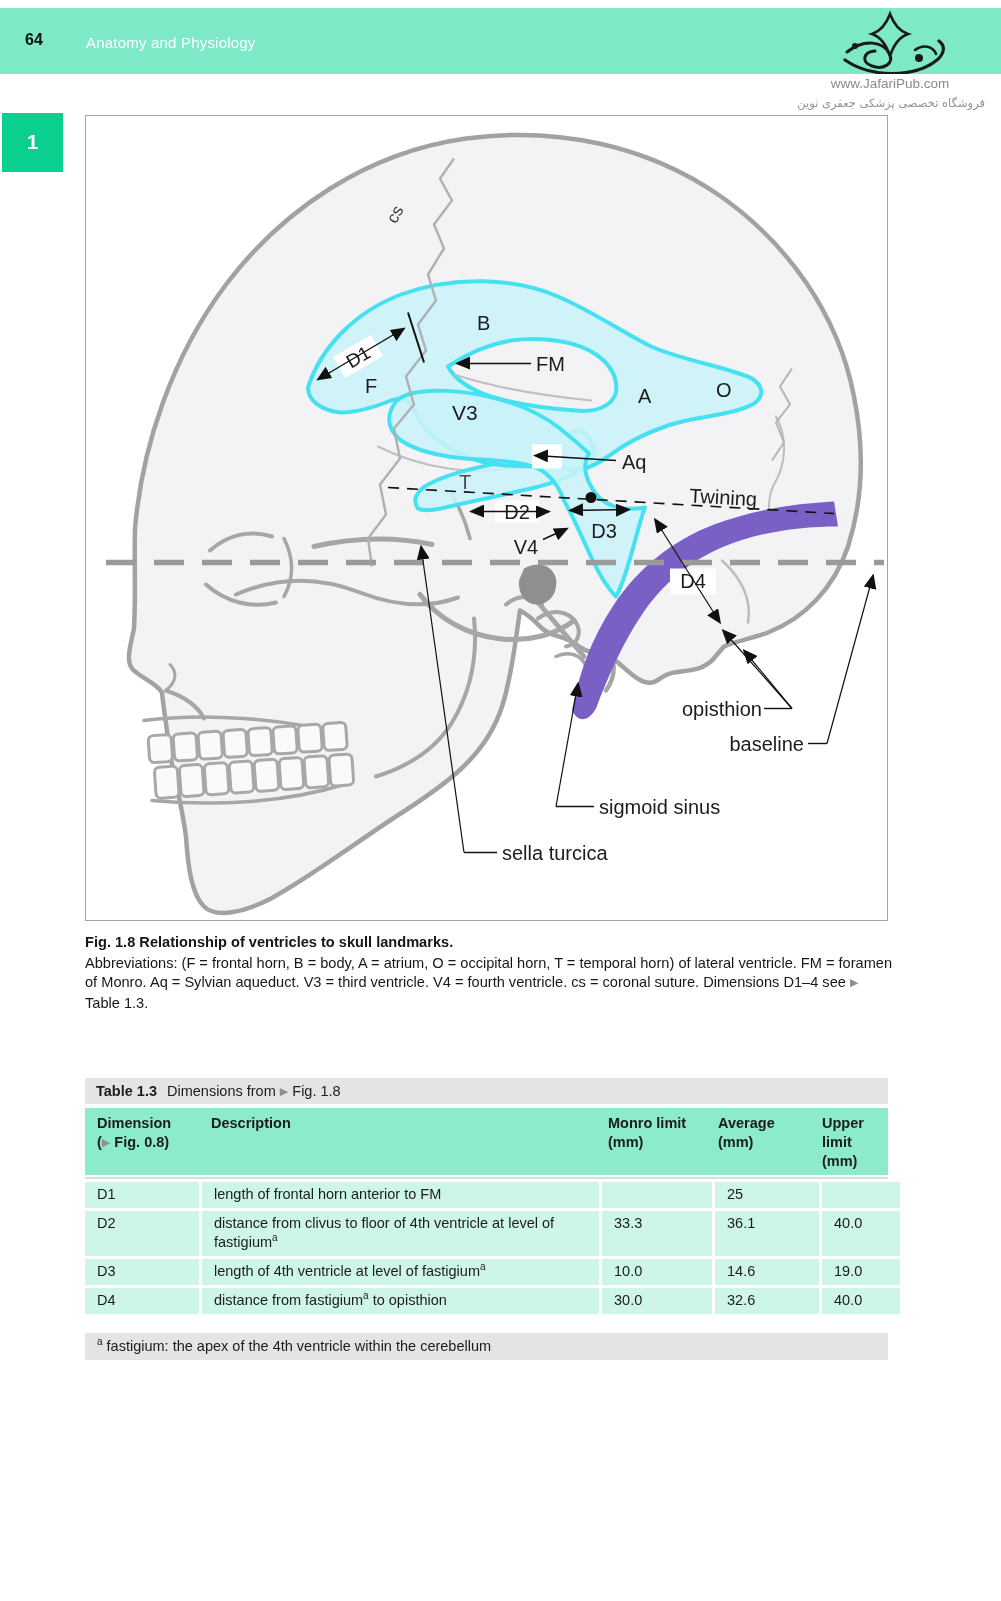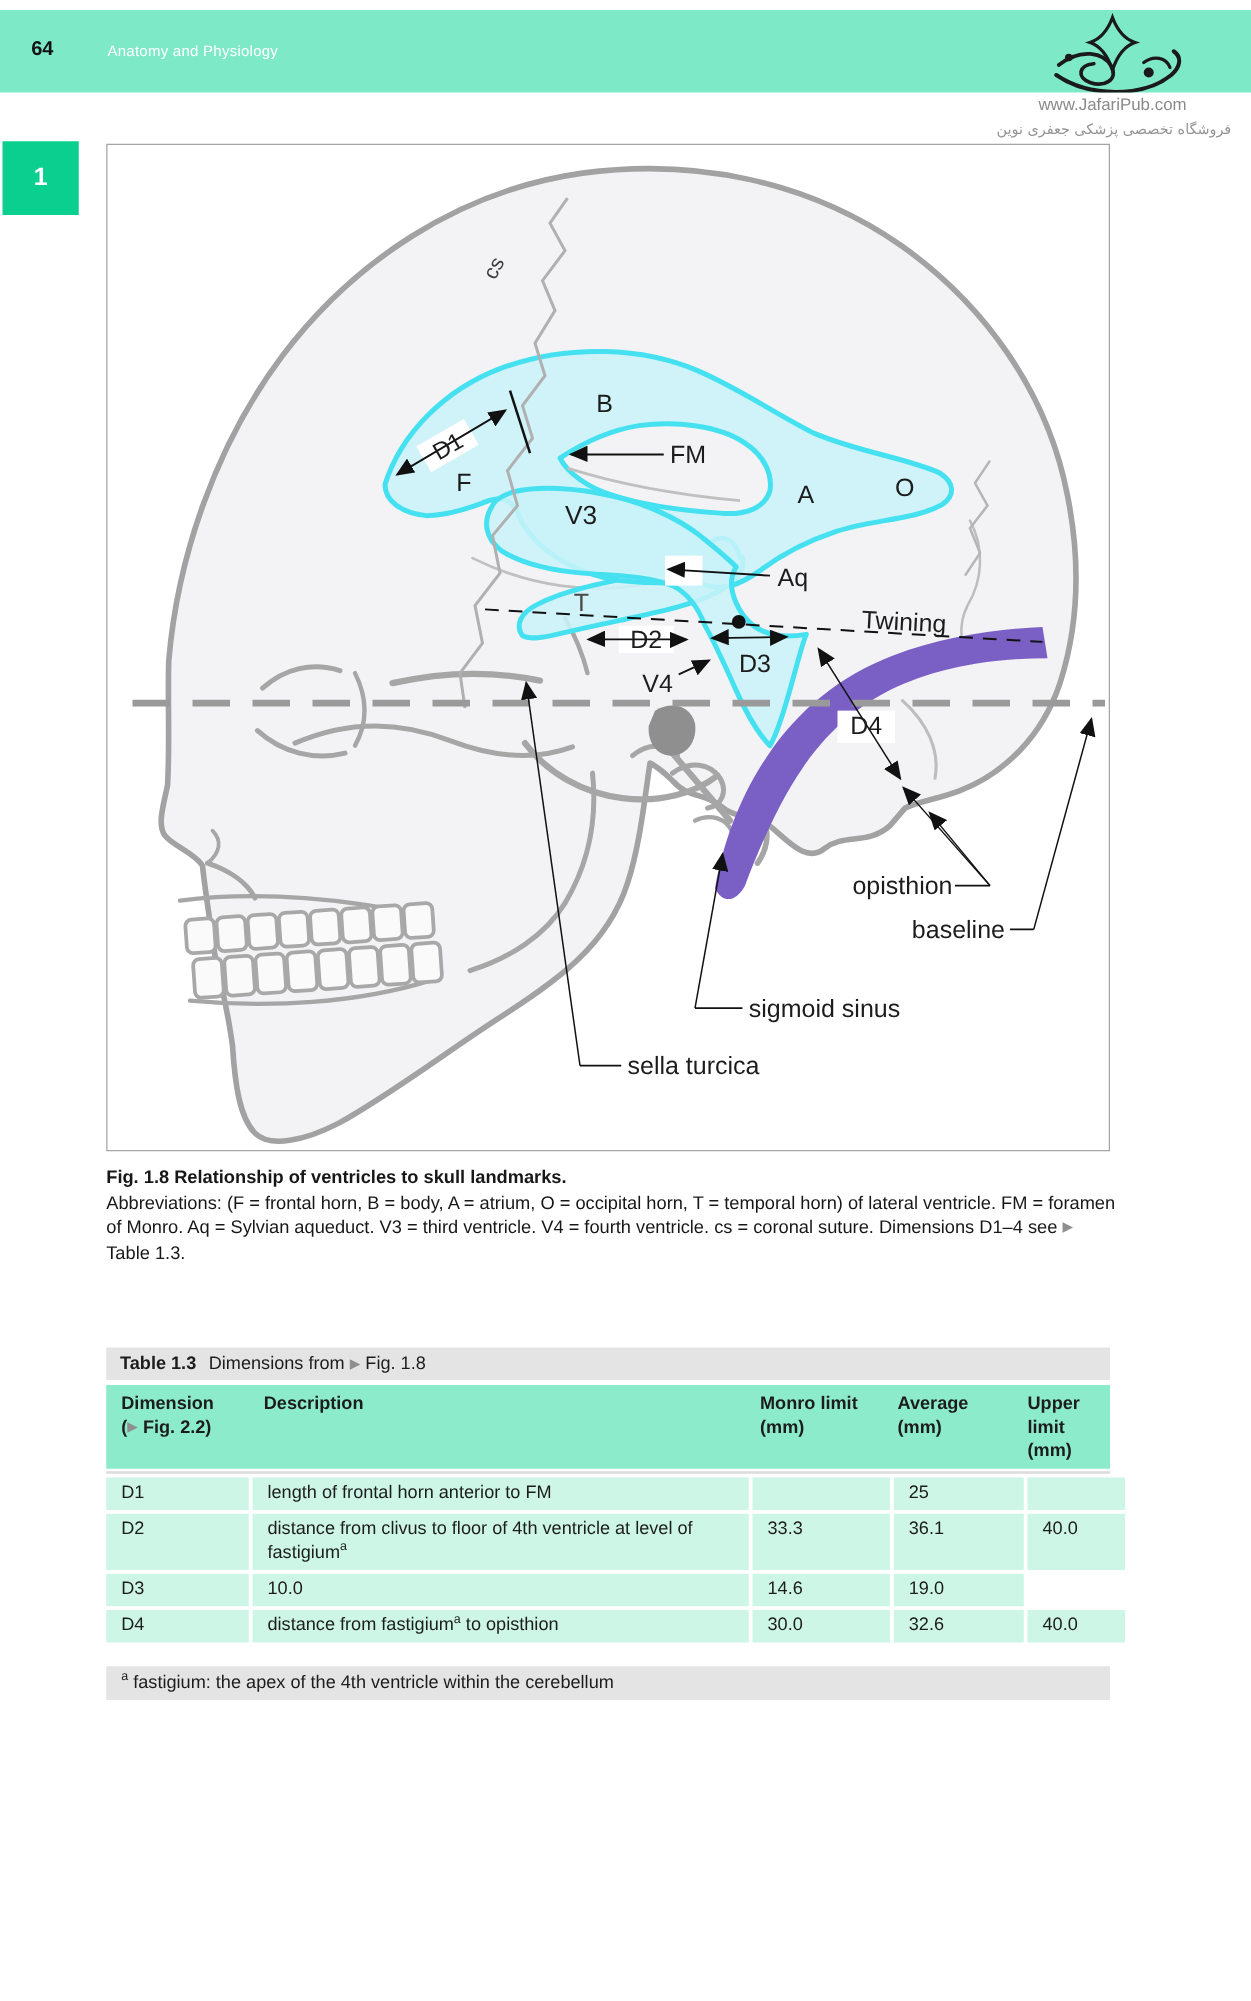--- a/index.html
+++ b/index.html
@@ -5,21 +5,21 @@
   * { margin:0; padding:0; box-sizing:border-box; }
   html,body { background:#ffffff; }
   body {
     width:1001px; height:1601px; position:relative;
     font-family:"Liberation Sans","DejaVu Sans",sans-serif;
     color:#1c1c1c; overflow:hidden;
   }
   
   .topbar { position:absolute; left:0; top:8px; width:1001px; height:66px; background:#7ee9c7; }
   .pagenum { position:absolute; left:25px; top:31px; font-size:16px; font-weight:bold; color:#111; }
-  .runhead { position:absolute; left:86px; top:34px; font-size:12px; color:#ffffff; letter-spacing:.2px; }
+  .runhead { position:absolute; left:86px; top:34px; font-size:15px; color:#ffffff; letter-spacing:.2px; }
   .logo-wrap { position:absolute; left:795px; top:10px; width:190px; }
   .logo-url { position:absolute; left:795px; top:76px; width:190px; text-align:center; font-size:13.5px; color:#8a8a8a; }
   .logo-fa { position:absolute; left:745px; top:96px; width:240px; text-align:right; font-size:11.5px; color:#949494; font-family:"DejaVu Sans",sans-serif; direction:rtl; }
   
   .chtab { position:absolute; left:2px; top:113px; width:61px; height:59px; background:#0bcf8f;
            color:#fff; font-size:20px; font-weight:bold; display:flex; align-items:center; justify-content:center; }
   
   .figure { position:absolute; left:85px; top:115px; width:803px; height:806px;
             background:#ffffff; border:1.5px solid #a5a5a5; }
   .figure svg { display:block; width:100%; height:100%; }
@@ -227,21 +227,21 @@
 </div>
 
 <div class="table">
   <div class="t-title">
     <span class="tt-bold">Table 1.3</span><span class="tt-rest"><span>Dimensions from </span><span class="tri">▶</span><span> Fig. 1.8</span></span>
   </div>
   <div class="t-gap"></div>
   <div class="t-header">
     <div>
       <span>Dimension</span><br>
-      <span>(</span><span class="tri">▶</span><span> Fig. 2.2)</span>
+      <span>(</span><span class="tri">▶</span><span> Fig. 0.8)</span>
     </div>
     <div>Description</div>
     <div>
       <span>Monro limit</span><br><span>(mm)</span>
     </div>
     <div>
       <span>Average</span><br><span>(mm)</span>
     </div>
     <div>
       <span>Upper limit</span><br><span>(mm)</span>
@@ -258,20 +258,21 @@
   </div>
   <div class="t-row">
     <div>D2</div>
     <div><span>distance from clivus to floor of 4th ventricle at level of fastigium</span><sup>a</sup><span></span></div>
     <div>33.3</div>
     <div>36.1</div>
     <div>40.0</div>
   </div>
   <div class="t-row">
     <div>D3</div>
+    <div><span>length of 4th ventricle at level of fastigium</span><sup>a</sup><span></span></div>
     <div>10.0</div>
     <div>14.6</div>
     <div>19.0</div>
   </div>
   <div class="t-row">
     <div>D4</div>
     <div><span>distance from fastigium</span><sup>a</sup><span> to opisthion</span></div>
     <div>30.0</div>
     <div>32.6</div>
     <div>40.0</div>

